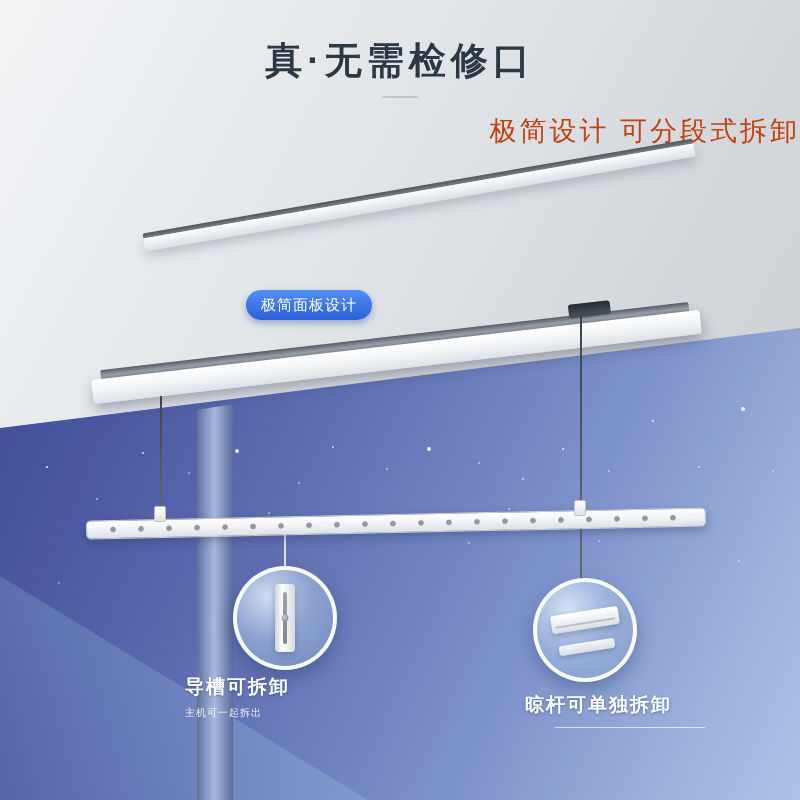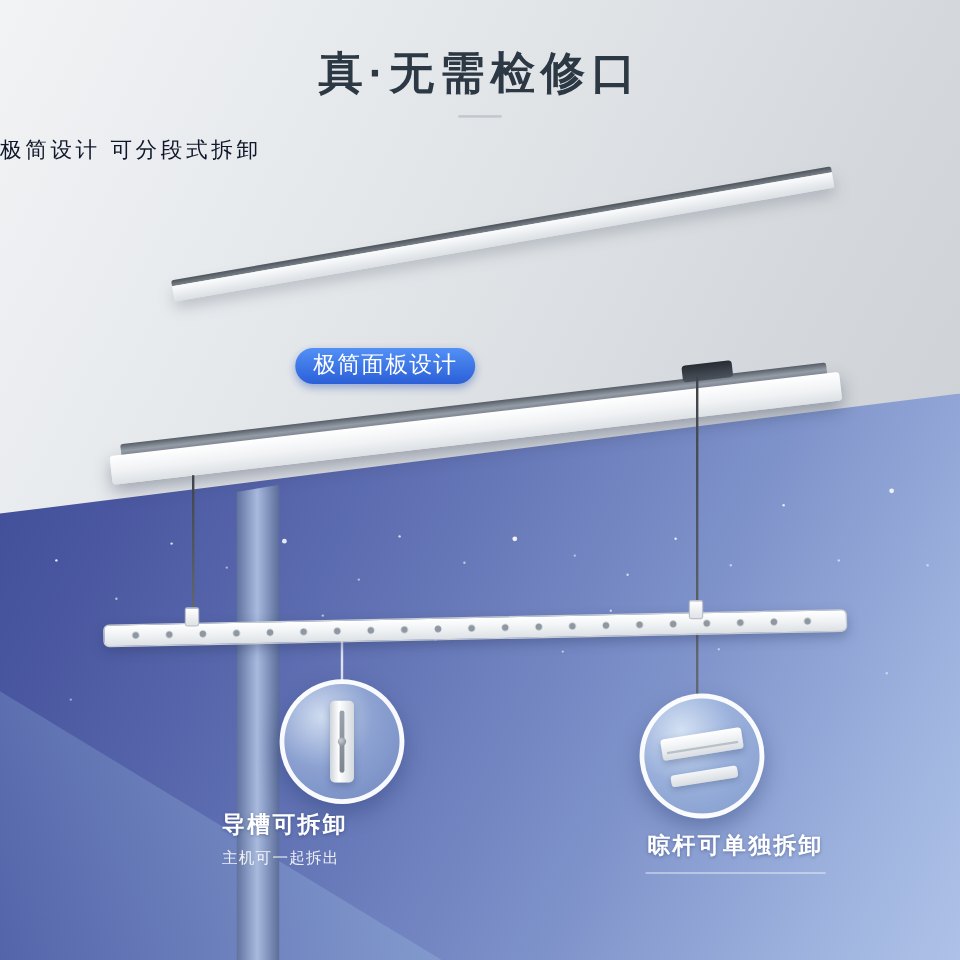--- a/index.html
+++ b/index.html
@@ -49,22 +49,22 @@
   
   .title {
     position:absolute; top:36px; left:0; width:100%; text-align:center;
     font-size:37px; font-weight:700; color:#2c3844; letter-spacing:5px;
   }
   .divider {
     position:absolute; top:96px; left:50%; transform:translateX(-50%);
     width:36px; height:2px; background:#bfc6cc;
   }
   .subtitle {
-    position:absolute; top:113px; left:0; width:100%; text-align:left;
-    font-size:18px; color:#0f172a; letter-spacing:3px;
+    position:absolute; top:113px; left:0; width:100%; text-align:right;
+    font-size:27px; color:#c2410c; letter-spacing:3px;
   }
   
   .rail-upper { position:absolute; left:140px; top:186px; width:558px; height:18px; transform:rotate(-9.8deg); }
   .rail-upper .edge {
     position:absolute; top:0; left:0; right:0; height:5px; border-radius:2px 2px 0 0;
     background:linear-gradient(180deg,#4e545b,#7d848c);
   }
   .rail-upper .face {
     position:absolute; top:5px; left:0; right:0; height:13px; border-radius:0 0 2px 2px;
     background:linear-gradient(180deg,#fbfcfd,#e8ebee 60%,#dcdfe3);
@@ -81,21 +81,21 @@
     background:linear-gradient(180deg,#ffffff 0%,#f0f2f4 55%,#dde1e5 100%);
     box-shadow:0 6px 14px rgba(50,60,85,.4);
   }
   .rail-main .motor {
     position:absolute; top:-3px; right:88px; width:42px; height:14px; border-radius:3px;
     background:linear-gradient(180deg,#272c33,#4c545e);
   }
   
   .badges { position:absolute; left:246px; top:290px; display:flex; gap:10px; }
   .badge {
-    padding:5px 15px; font-size:19px; line-height:20px; color:#ffffff; letter-spacing:1px;
+    padding:5px 15px; font-size:15px; line-height:20px; color:#ffffff; letter-spacing:1px;
     background:linear-gradient(180deg,#5290f5 0%,#2b5fd8 100%);
     border-radius:16px; box-shadow:0 3px 7px rgba(25,70,170,.4); white-space:nowrap;
   }
   
   .wire { position:absolute; width:2px; background:linear-gradient(180deg,#3f444b,#656b74); }
   .wire-left  { left:160px; top:396px; height:126px; }
   .wire-right { left:580px; top:314px; height:266px; }
   .leader-left { position:absolute; left:284px; top:532px; width:2px; height:38px; background:rgba(255,255,255,.8); }
   .rod {
     position:absolute; left:86px; top:514px; width:618px; height:17px; transform:rotate(-1.2deg);
@@ -145,26 +145,26 @@
   }
   .rod-piece .groove { position:absolute; left:4px; right:4px; top:60%; height:2px; background:#b9c0c7; }
   .rod-piece2 {
     position:absolute; left:52%; top:68%; width:56px; height:10px;
     transform:translate(-50%,-50%) rotate(-9deg); border-radius:3px;
     background:linear-gradient(180deg,#f4f6f8,#d9dde1);
     box-shadow:0 2px 5px rgba(40,60,100,.3);
   }
   
   .callout-left  { position:absolute; left:185px; top:674px; width:200px; text-align:left; color:#ffffff; }
-  .callout-right { position:absolute; left:508px; top:692px; width:210px; text-align:center; color:#ffffff; }
+  .callout-right { position:absolute; left:525px; top:692px; width:210px; text-align:left; color:#ffffff; }
   .callout-title {
     font-size:19px; font-weight:700; letter-spacing:2px;
     text-shadow:0 1px 3px rgba(20,40,90,.4);
   }
-  .callout-sub { margin-top:6px; font-size:13px; letter-spacing:1px; color:rgba(255,255,255,.88); }
+  .callout-sub { margin-top:6px; font-size:10px; letter-spacing:1px; color:rgba(255,255,255,.88); }
   .callout-line { width:150px; height:1px; margin:9px auto 0; background:rgba(255,255,255,.65); }
 </style>
 </head>
 <body>
 
 <div class="canvas">
 
   <div class="ceiling"></div>
   <div class="sky"></div>
   <div class="beam"></div>

